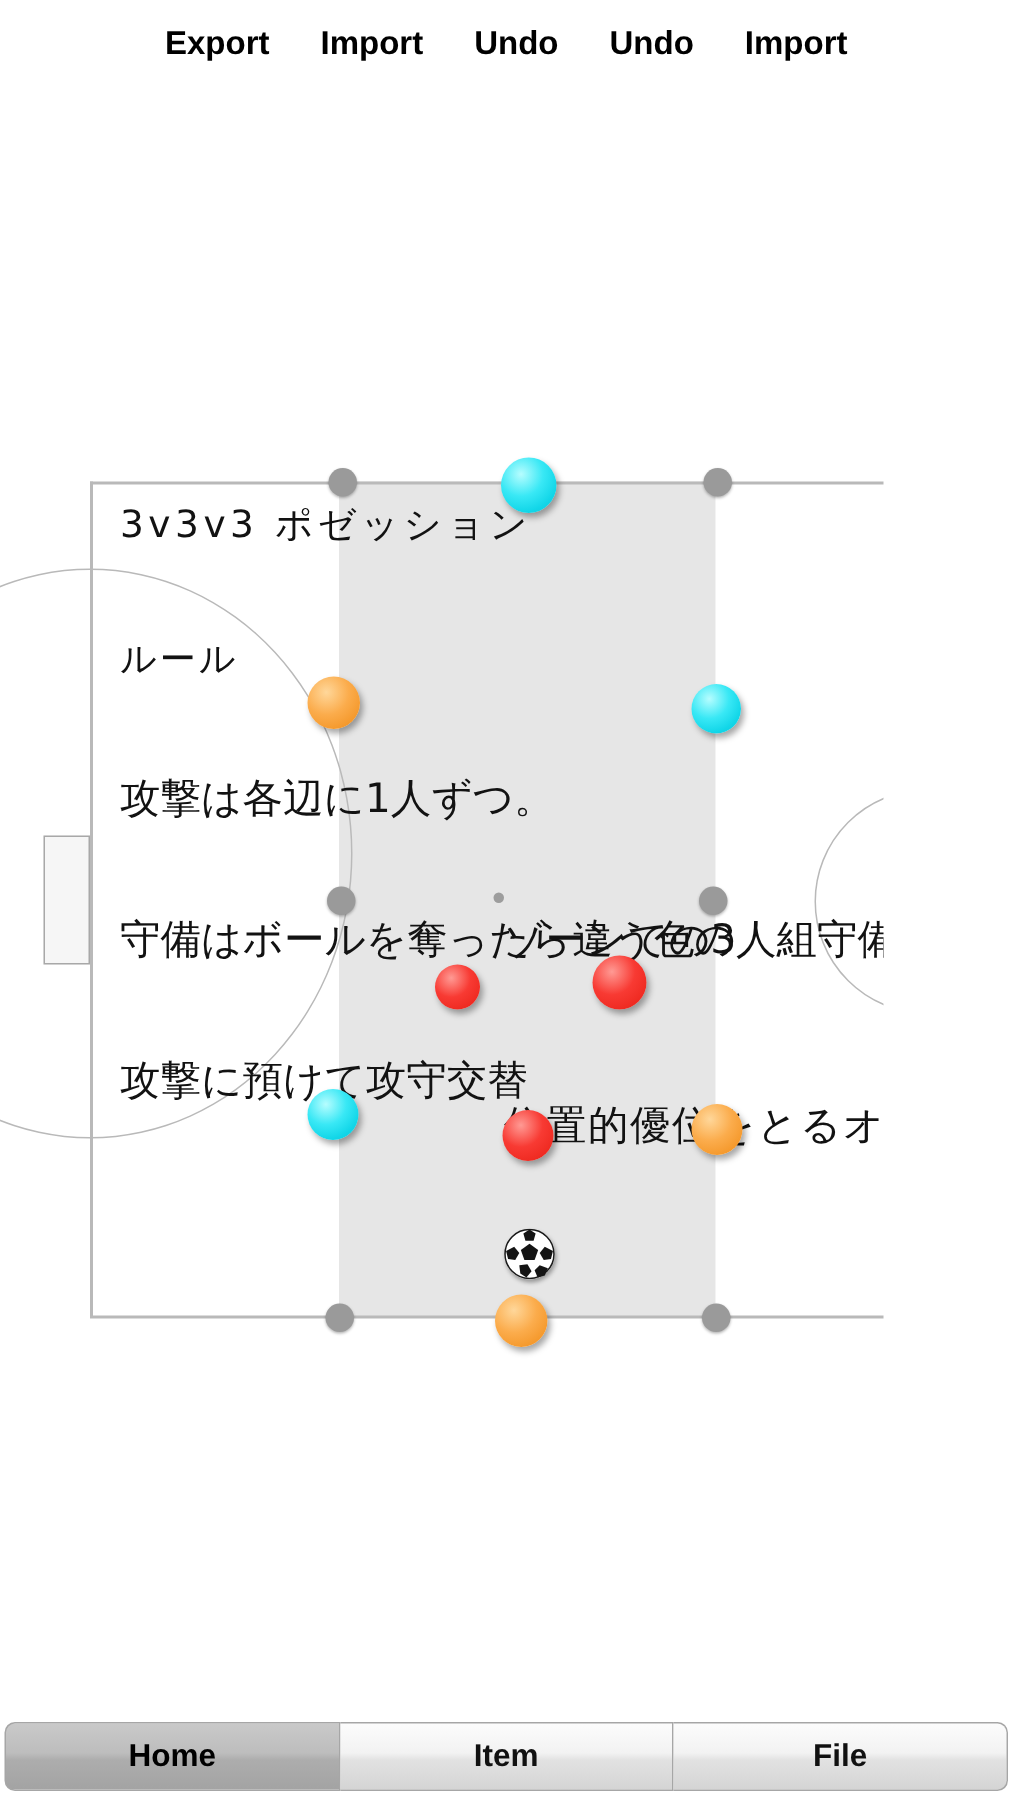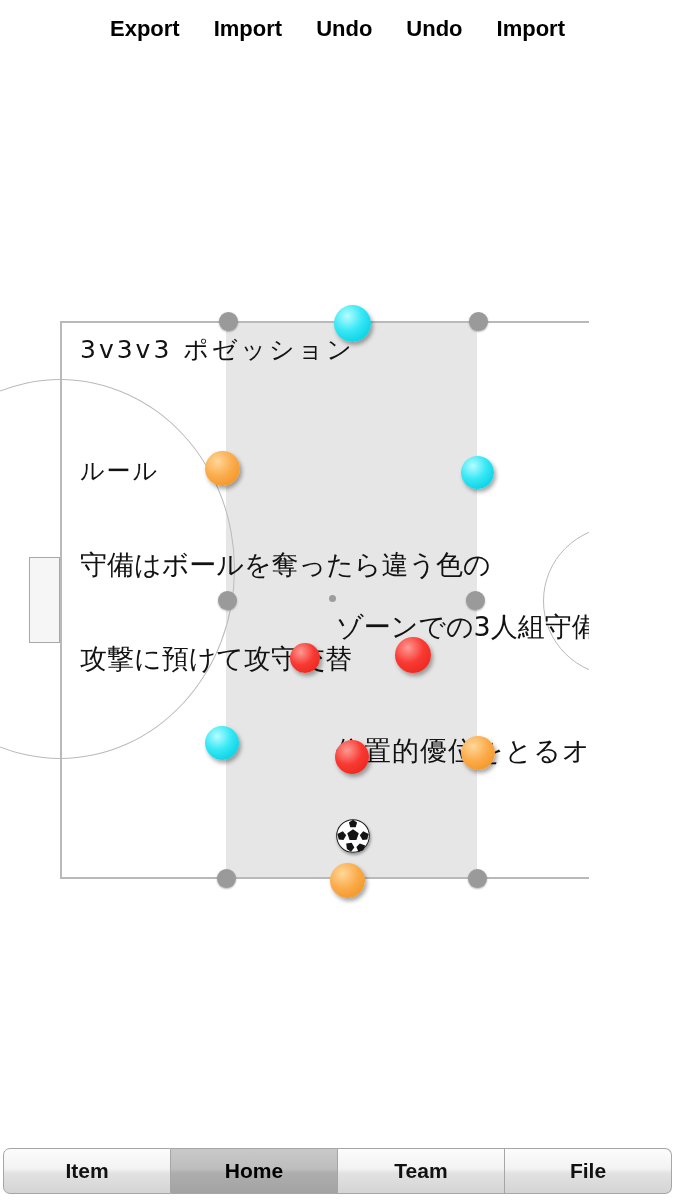--- a/index.html
+++ b/index.html
@@ -144,21 +144,20 @@
     line-height: 1.16;
   }
   #note-rules {
     left: 80px;
     top: 214px;   
     font-size: 27px;
   }
   #note-rules .small-line {
     font-size: 24px;
     letter-spacing: 2px;
-    margin-top: 32px;
   }
   #note-rules .title-line {
     font-size: 25px;
     letter-spacing: 3px;
   }
   #note-defense {
     left: 336px;
     top: 490px;   
     font-size: 27px;
   }
@@ -271,20 +270,21 @@
   <div class="zone-handle" style="left: 218.5px; top: 253.5px;"></div>
   <div class="zone-handle" style="left: 468.5px; top: 253.5px;"></div>
   <div class="zone-handle" style="left: 217.5px; top: 532.5px;"></div>
   <div class="zone-handle" style="left: 465.5px; top: 532.5px;"></div>
   <div class="zone-handle" style="left: 216.5px; top: 810.5px;"></div>
   <div class="zone-handle" style="left: 467.5px; top: 810.5px;"></div>
 
   <div class="note" id="note-rules">
     <div class="title-line">3v3v3 ポゼッション</div>
     <div class="small-line">ルール</div>
+    <div>攻撃は各辺に1人ずつ。</div>
     <div>守備はボールを奪ったら違う色の</div>
     <div>攻撃に預けて攻守交替</div>
   </div>
 
   <div class="note" id="note-defense">
     <div>ゾーンでの3人組守備で</div>
   </div>
 
   <div class="note" id="note-offense">
     <div>位置的優位をとるオフェンス</div>
@@ -309,17 +309,16 @@
           <polygon points="50,2 62,10 58,24 42,24 38,10" fill="#141414"></polygon>
           <polygon points="96,44 92,60 78,62 70,48 80,36" fill="#141414"></polygon>
           <polygon points="4,44 20,36 30,48 22,62 8,60" fill="#141414"></polygon>
           <polygon points="30,72 46,70 54,84 44,96 32,88" fill="#141414"></polygon>
           <polygon points="70,72 86,78 80,92 66,96 60,82" fill="#141414"></polygon>
         </svg></div>
     </div>
 </div>
 
 <div id="tab-bar">
+  <div class="tab-btn active">Home</div>
   <div class="tab-btn">Item</div>
-  <div class="tab-btn active">Home</div>
-  <div class="tab-btn">Team</div>
   <div class="tab-btn">File</div>
 </div>
 
 </body></html>

